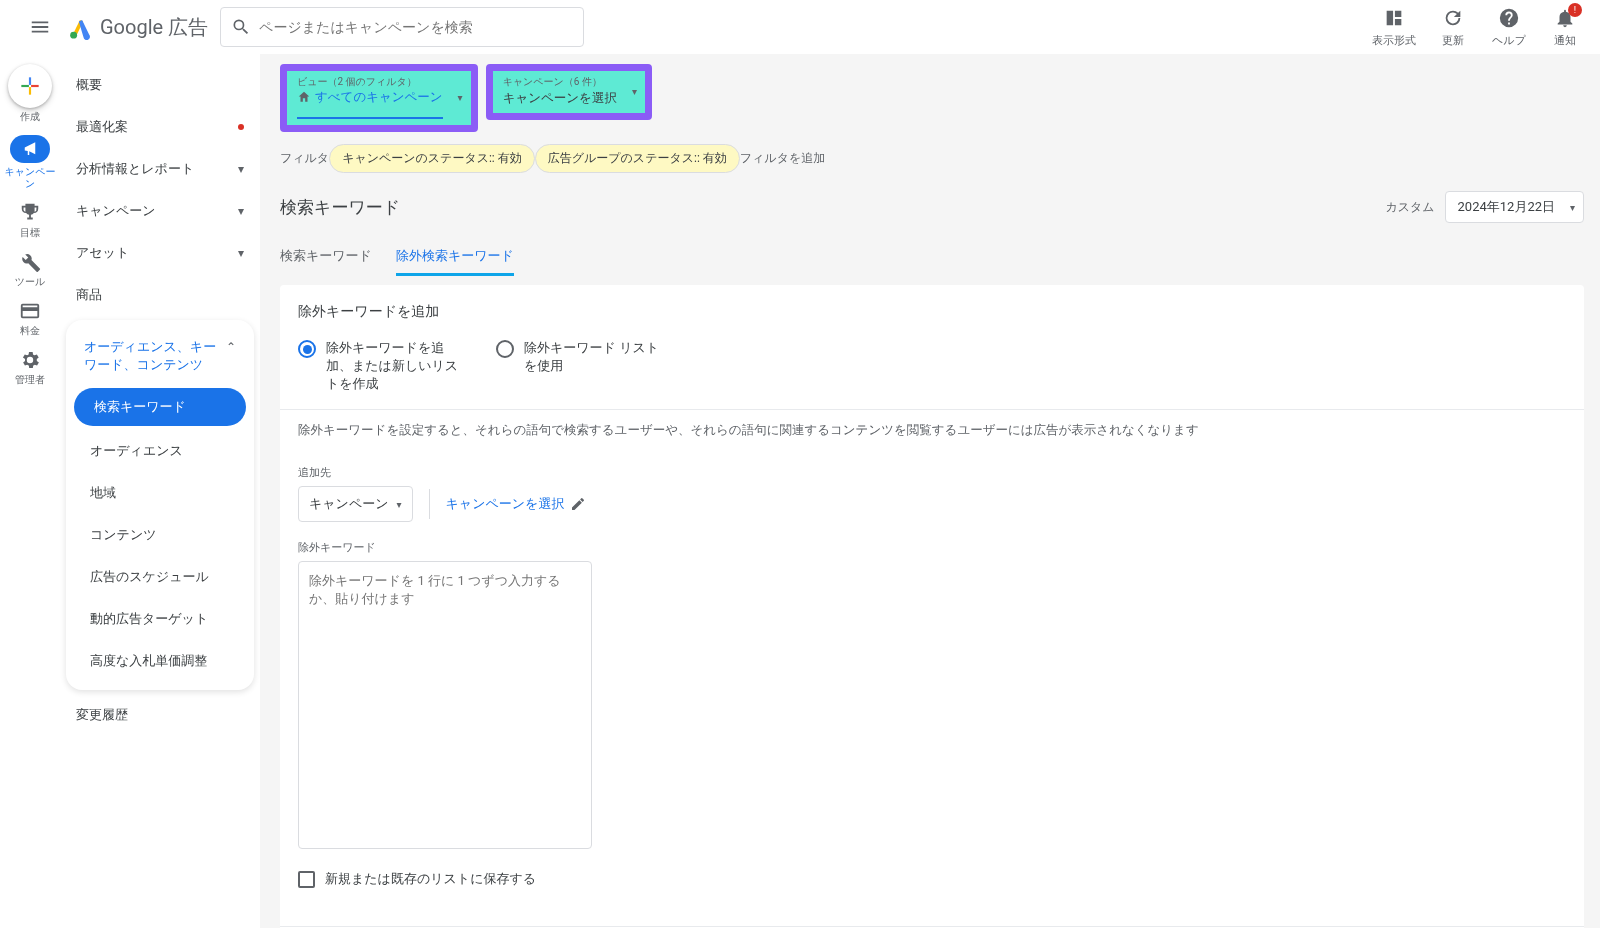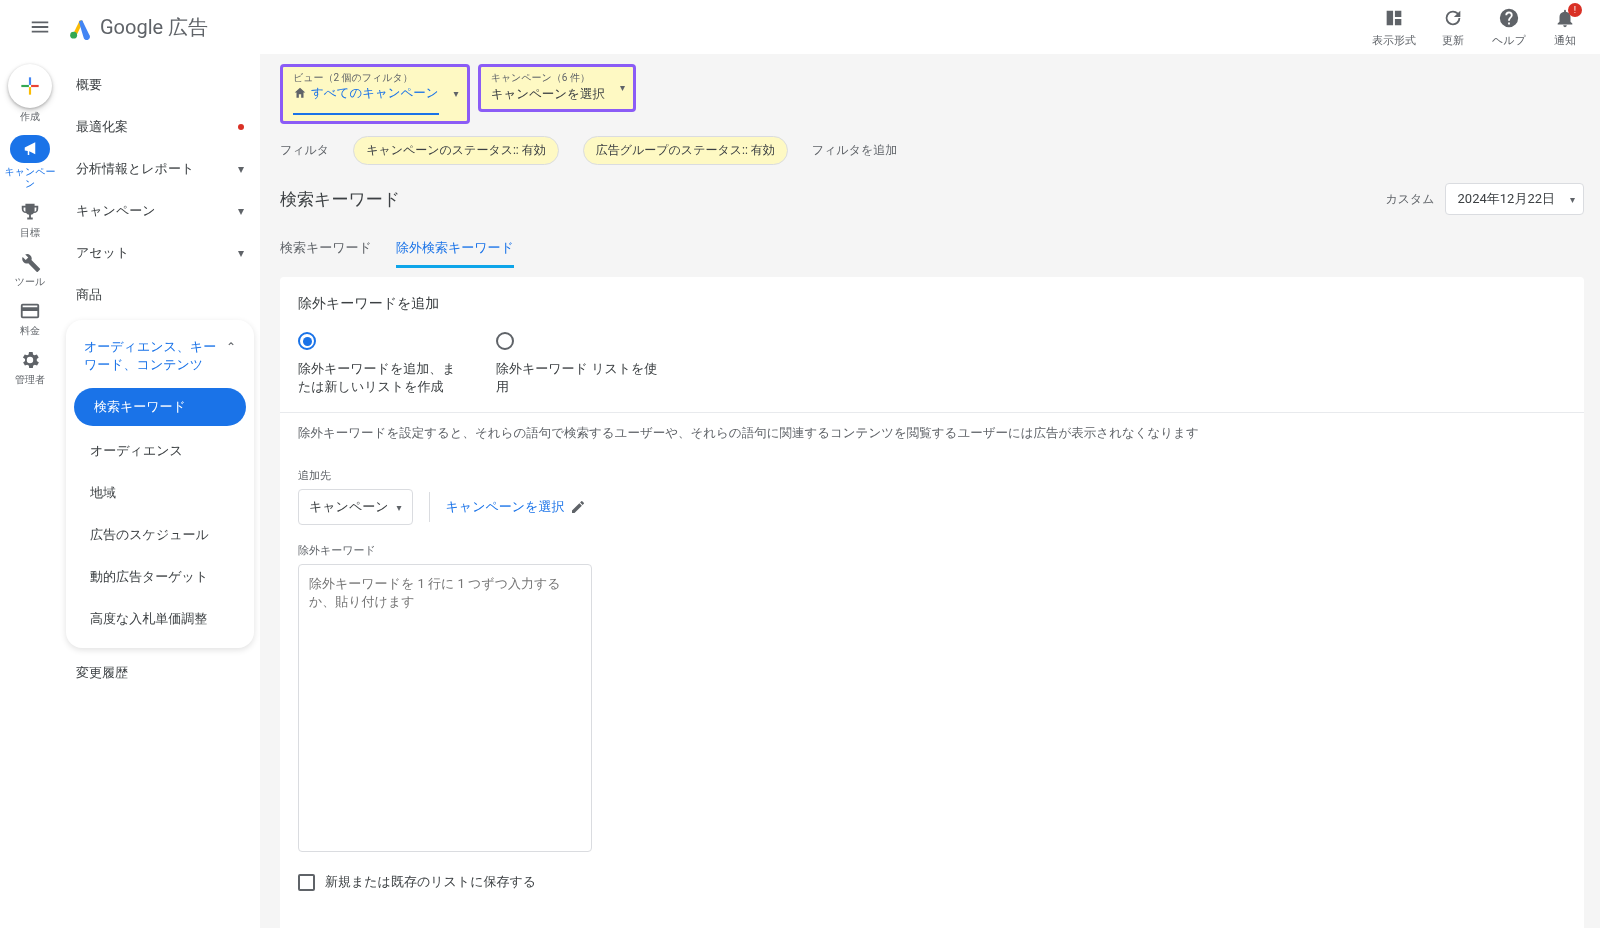--- a/index.html
+++ b/index.html
@@ -205,39 +205,39 @@
       background: #f5f5f5;
       overflow: auto;
     }
     .crumbs {
       display: flex;
       align-items: flex-start;
       gap: 8px;
       margin-bottom: 12px;
     }
     .crumb-box {
-      background: #fef9c3;
-      border: 3px solid #8b5cf6;
+      background: #5eead4;
+      border: 7px solid #8b5cf6;
       border-radius: 4px;
       padding: 4px 28px 6px 10px;
       font-size: 11px;
       position: relative;
       line-height: 1.4;
     }
     .crumb-box .label { font-size: 10px; color: #5f6368; }
     .crumb-box .value { font-size: 12.5px; color: #3c4043; display:flex; align-items:center; gap:4px;}
     .crumb-box .arrow {
       position: absolute; right: 8px; top: 50%; transform: translateY(-50%);
       font-size: 10px; color:#5f6368;
     }
     .crumb-first .value { color: #1a73e8; border-bottom: 2px solid #1a73e8; padding-bottom:12px; line-height:1.3;}
     .filters-row {
       display: flex;
       align-items: center;
-      gap: 24px;
+      gap: 0;
       margin-bottom: 18px;
       font-size: 12px;
       color: #5f6368;
     }
     .filter-chip {
       border: 1px solid #dadce0;
       border-radius: 16px;
       padding: 5px 12px;
       font-size: 12px;
       color: #3c4043;
@@ -277,21 +277,21 @@
       color: #1a73e8;
       border-bottom: 3px solid #0ea5e9;
     }
     .panel {
       background: #fff;
       border-radius: 4px 4px 0 0;
     }
     .panel-inner { padding: 18px 18px 18px 18px; }
     .panel-title { font-size: 14px; margin-bottom: 18px; }
     .radio-row { display: flex; gap: 28px; margin-bottom: 16px;}
-    .radio-opt { display: flex; align-items: flex-start; gap: 10px; max-width: 170px; flex-direction: column;}
+    .radio-opt { display: flex; align-items: flex-start; gap: 10px; max-width: 170px;}
     .radio {
       width: 18px; height: 18px; border: 2px solid #5f6368; border-radius: 50%; flex-shrink:0; margin-top:1px;
       display:flex; align-items:center; justify-content:center;
     }
     .radio.checked { border-color: #1a73e8;}
     .radio.checked::after {content:''; width:9px; height:9px; background:#1a73e8; border-radius:50%;}
     .desc-line {
       font-size: 12.5px;
       color: #5f6368;
       padding: 12px 0;
@@ -351,20 +351,26 @@
   <div class="logo">
     <svg width="26" height="26" viewBox="0 0 24 24">
       <path fill="#FBBC04" d="M4.5 19 L11 5.5 L14 7 L7.5 20.5 Z"></path>
       <path fill="#4285F4" d="M13 5.5 L19.5 19 a3 3 0 1 1 -5.2 2.5 L10 7 Z"></path>
       <circle fill="#34A853" cx="5.2" cy="19.5" r="3.2"></circle>
     </svg>
     <span class="logo-text">
       <span class="logo-brand">Google</span> <span>広告</span>
     </span>
   </div>
+  <div class="search-box">
+    <svg width="20" height="20" viewBox="0 0 24 24">
+        <path fill="currentColor" d="M15.5 14h-.79l-.28-.27A6.471 6.471 0 0016 9.5 6.5 6.5 0 109.5 16a6.47 6.47 0 004.23-1.57l.27.28v.79l5 4.99L20.49 19l-4.99-5zM9.5 14A4.5 4.5 0 1114 9.5 4.5 4.5 0 019.5 14z"></path>
+      </svg>
+    <input placeholder="ページまたはキャンペーンを検索" style="">
+  </div>
   <div class="header-right">
     <div class="header-tool">
       <svg viewBox="0 0 24 24">
           <path fill="currentColor" d="M4 4h7v16H4V4zm9 0h7v7h-7V4zm0 9h7v7h-7v-7z"></path>
         </svg>
       <span>表示形式</span>
     </div>
     <div class="header-tool">
       <svg viewBox="0 0 24 24">
           <path fill="currentColor" d="M17.65 6.35A7.95 7.95 0 0012 4a8 8 0 108 8h-2a6 6 0 11-1.76-4.24L13 11h7V4l-2.35 2.35z"></path>
@@ -459,20 +465,21 @@
       </div>
 
     <div class="subpanel">
       <div class="subpanel-header">
         <span>オーディエンス、キーワード、コンテンツ</span>
         <span class="chev-up">⌃</span>
       </div>
       <div class="sub-item active">検索キーワード</div>
       <div class="sub-item">オーディエンス</div>
       <div class="sub-item">地域</div>
+      <div class="sub-item">コンテンツ</div>
       <div class="sub-item">広告のスケジュール</div>
       <div class="sub-item">動的広告ターゲット</div>
       <div class="sub-item">高度な入札単価調整</div>
     </div>
 
     <div class="sidenav-item">
         <span>変更履歴</span>
       </div>
   </div>
 

